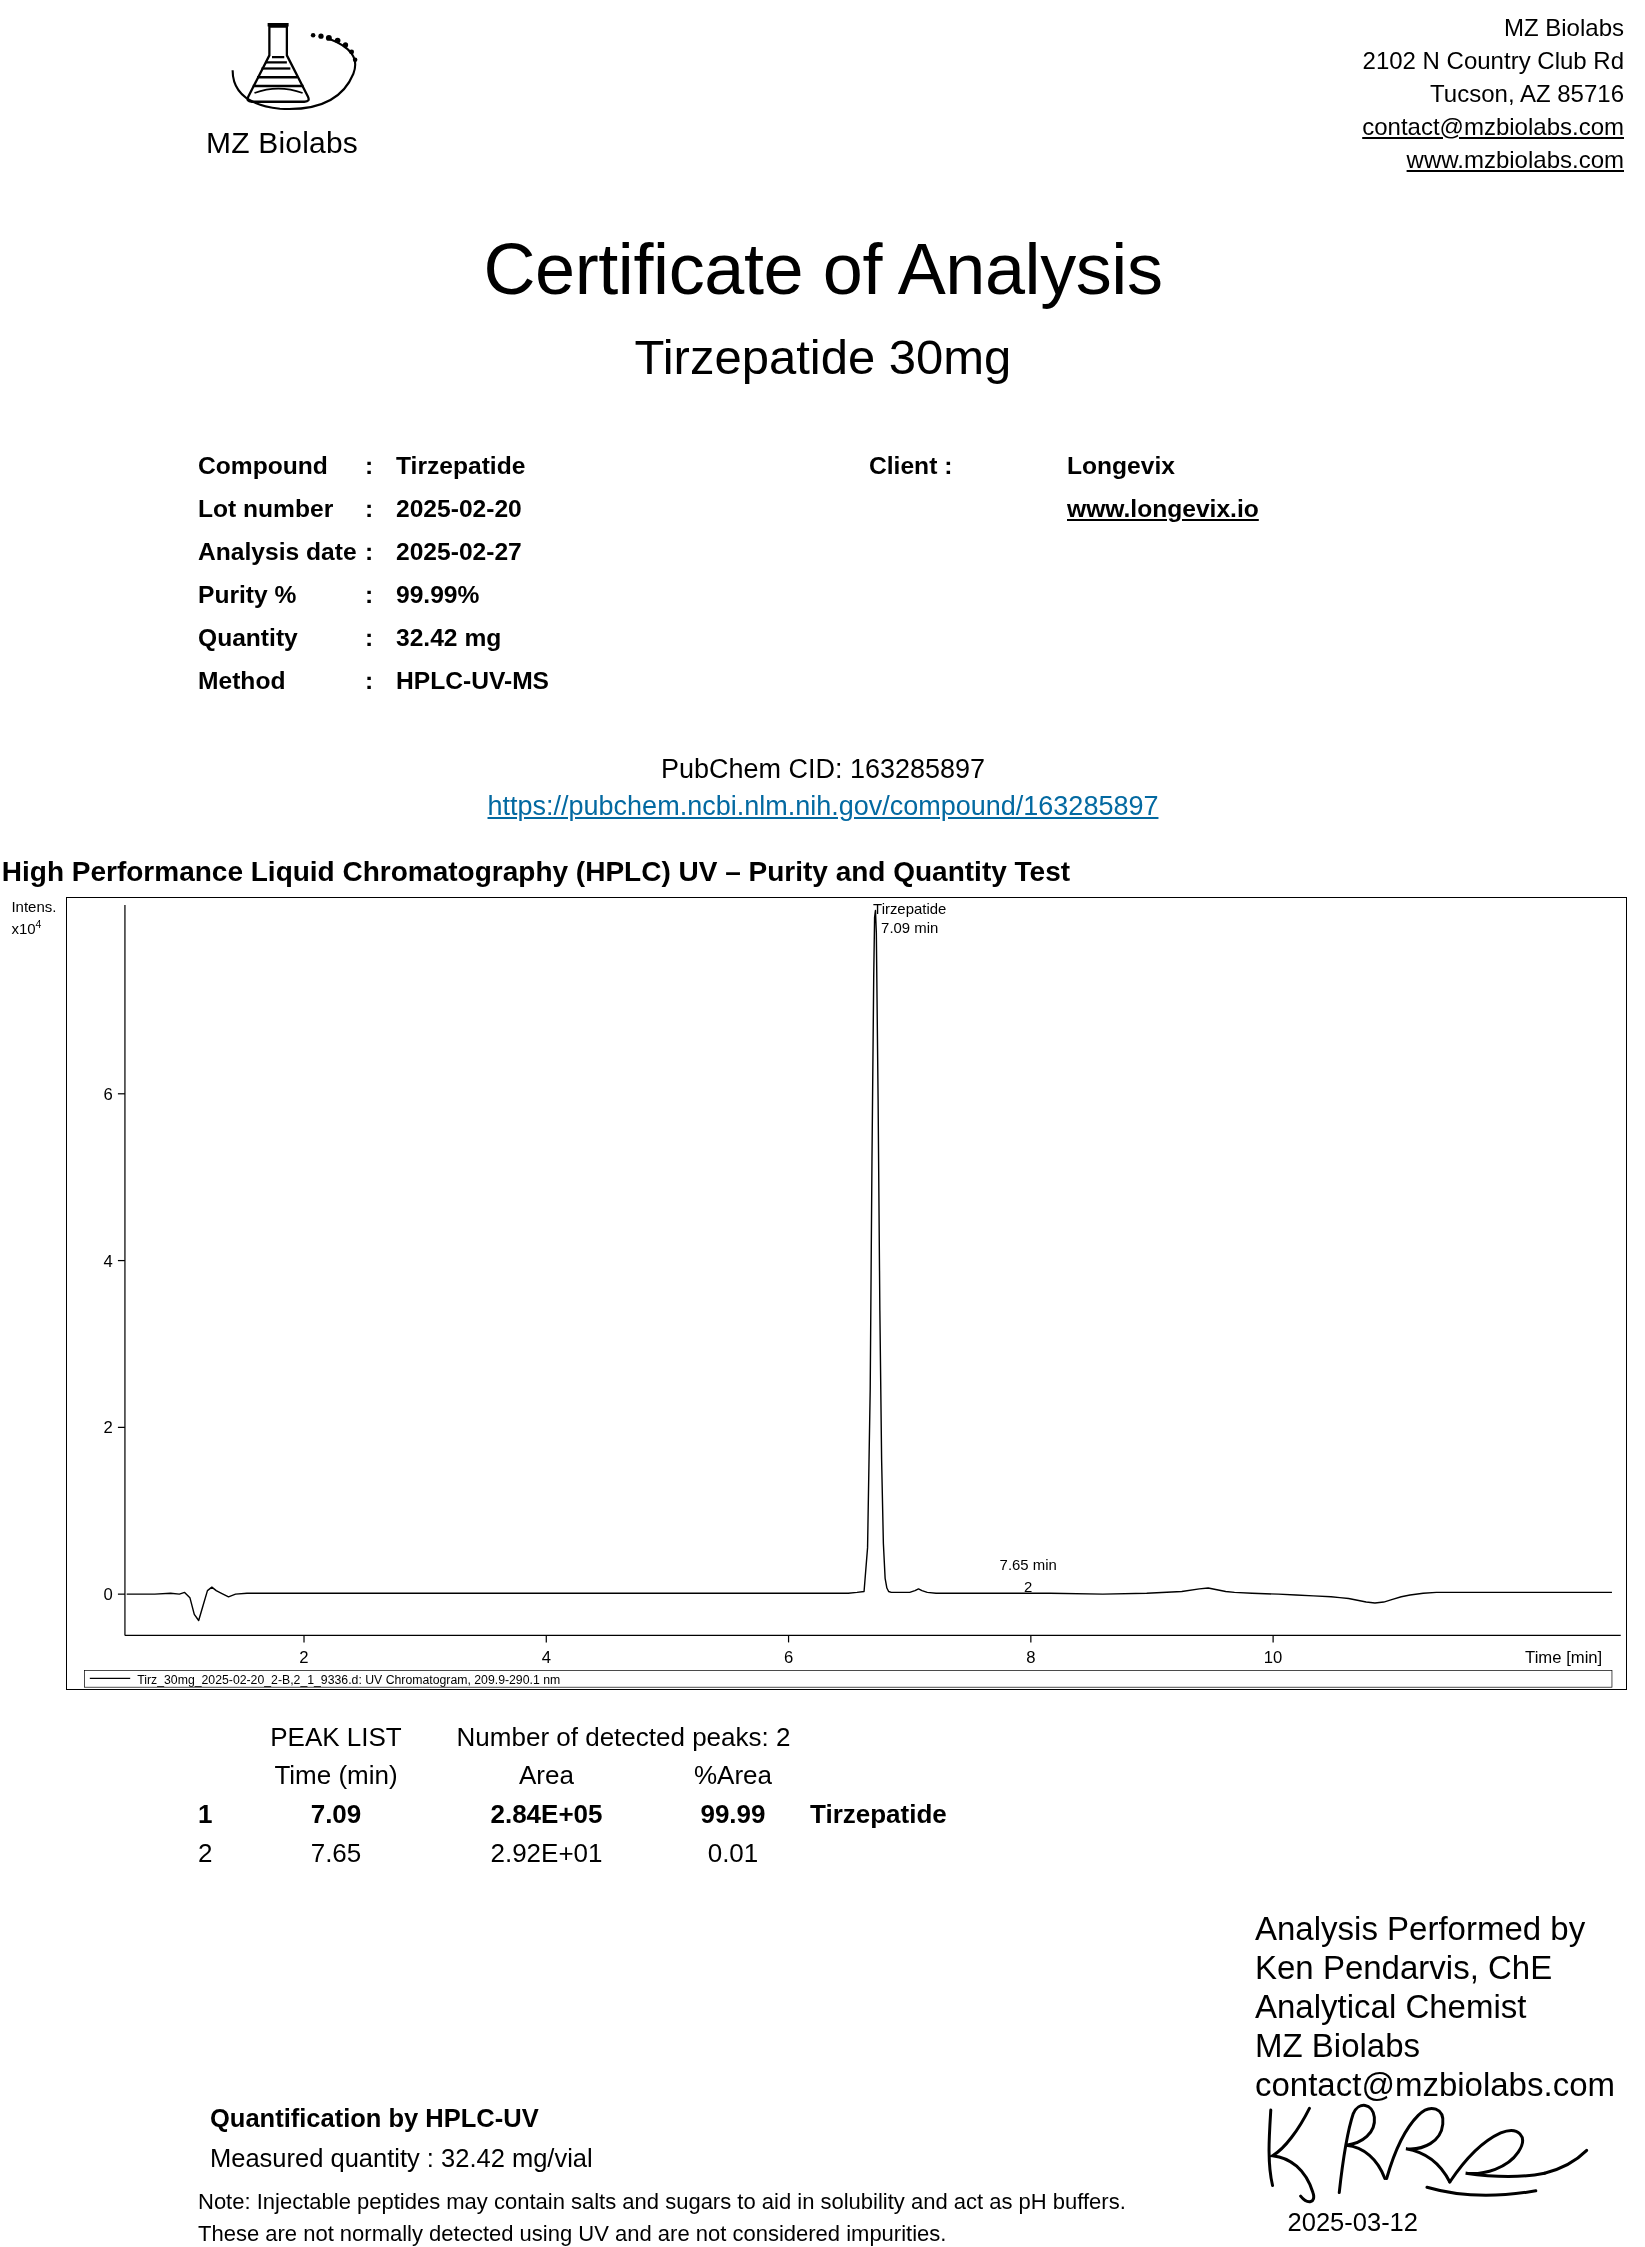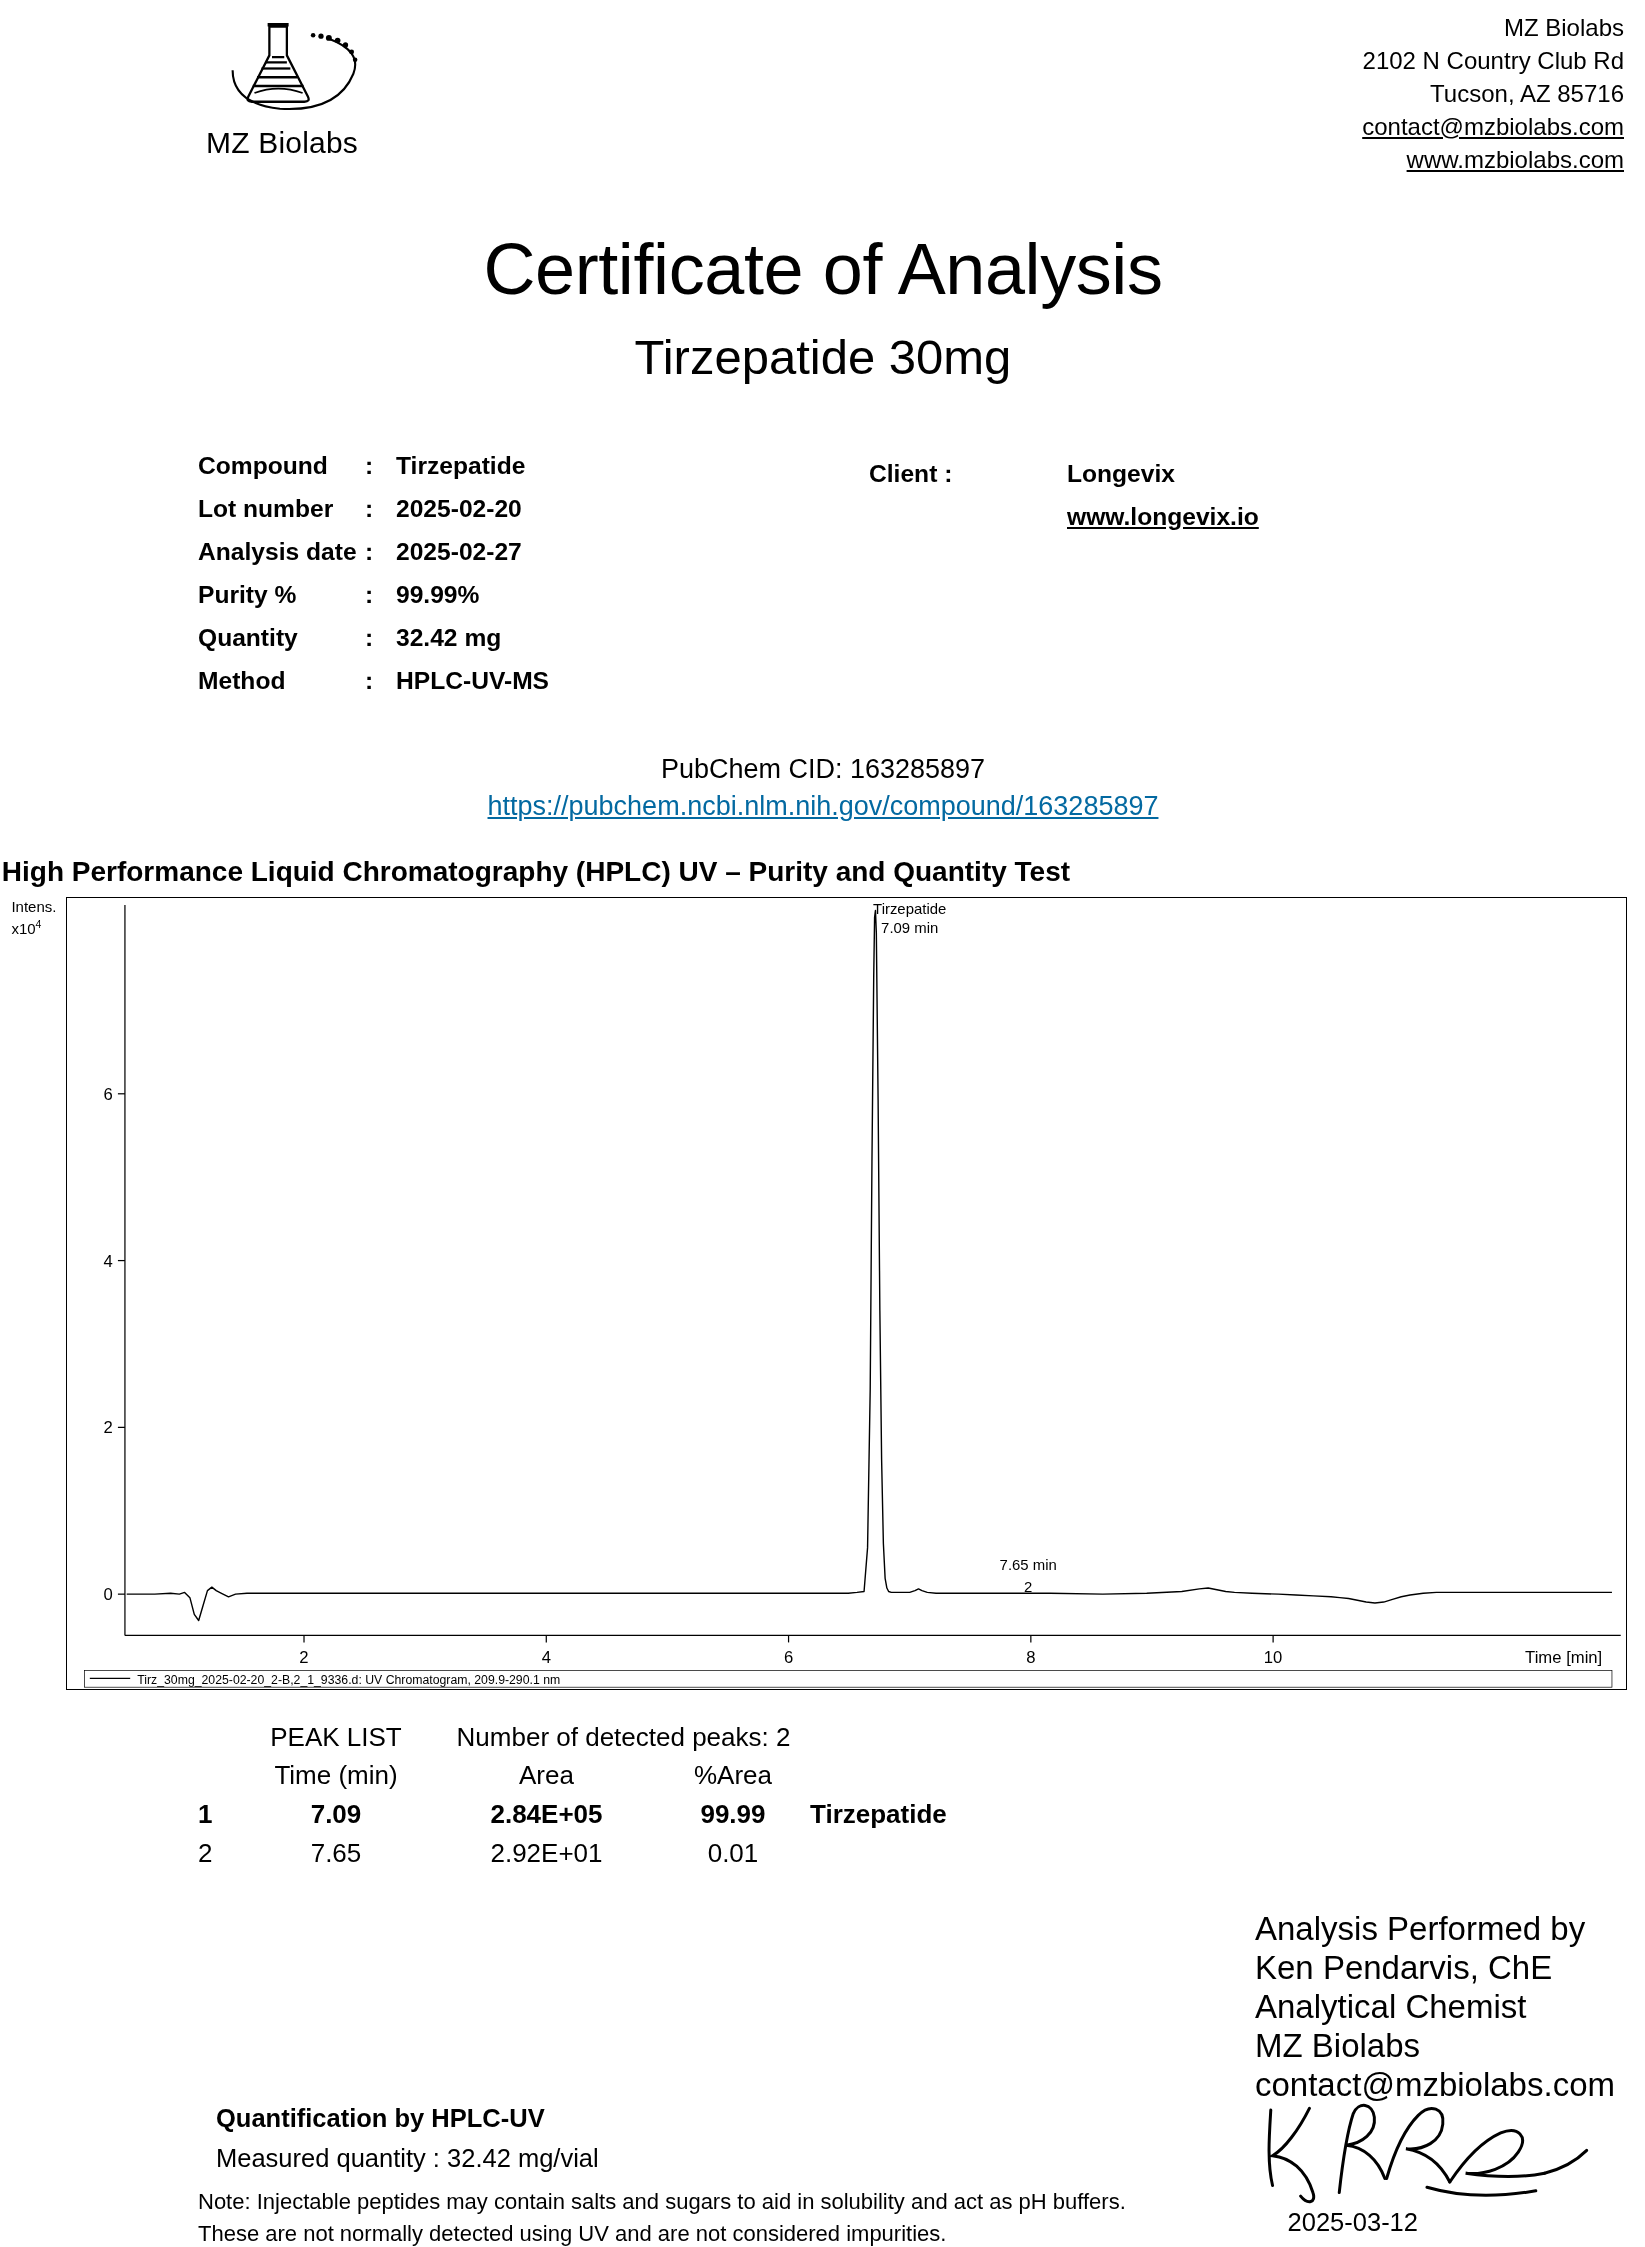--- a/index.html
+++ b/index.html
@@ -43,21 +43,21 @@
   }
 
   
   .info { position:absolute; left:198px; top:452px; font-size:24.6px; font-weight:bold; }
   .info-row { display:flex; height:43px; align-items:flex-start; }
   .info-label { width:167px; }
   .info-colon { width:31px; }
   .info-value { }
 
   .client { position:absolute; left:869px; top:452px; font-size:24.6px; font-weight:bold; }
-  .client-row { display:flex; height:43px; align-items:center; }
+  .client-row { display:flex; height:43px; }
   .client-label { width:198px; }
   .client-value a { color:#000000; text-decoration:underline; }
 
   .pubchem {
     position:absolute; left:0; right:0; top:751px;
     text-align:center; font-size:27px; line-height:37px;
   }
   .pubchem a { color:#0369a1; text-decoration:underline; }
 
   
@@ -95,21 +95,21 @@
   
   .analysis {
     position:absolute; right:22px; top:1909px;
     text-align:left; font-size:33px; line-height:39px;
     width:369px;
   }
   .sig { position:absolute; right:40px; top:2094px; }
   .sig-date { position:absolute; right:228px; top:2208px; font-size:25.5px; }
 
   
-  .quant { position:absolute; left:216px; top:2098px; font-size:25.5px; line-height:40px; }
+  .quant { position:absolute; left:210px; top:2098px; font-size:25.5px; line-height:40px; }
   .quant .b { font-weight:bold; }
 
   .note {
     position:absolute; left:198px; top:2186px;
     font-size:22px; line-height:32px;
   }
 </style>
 </head>
 <body>
 

